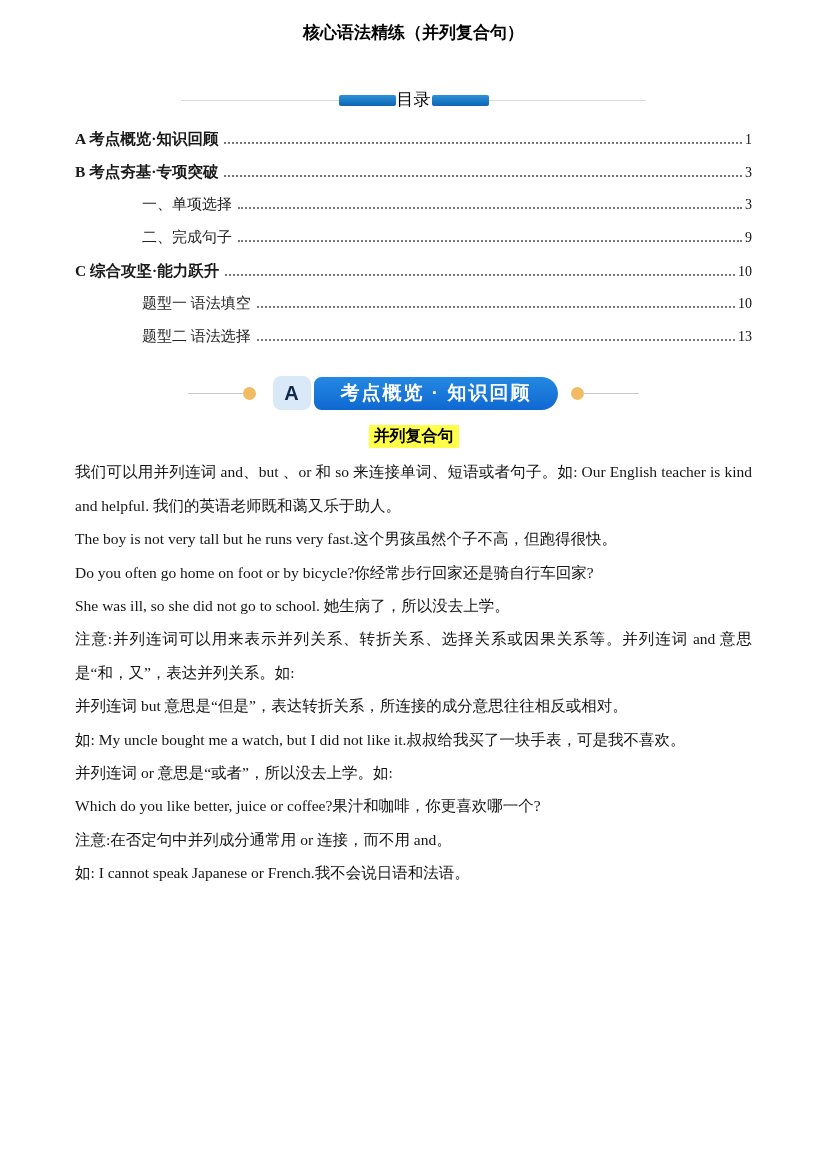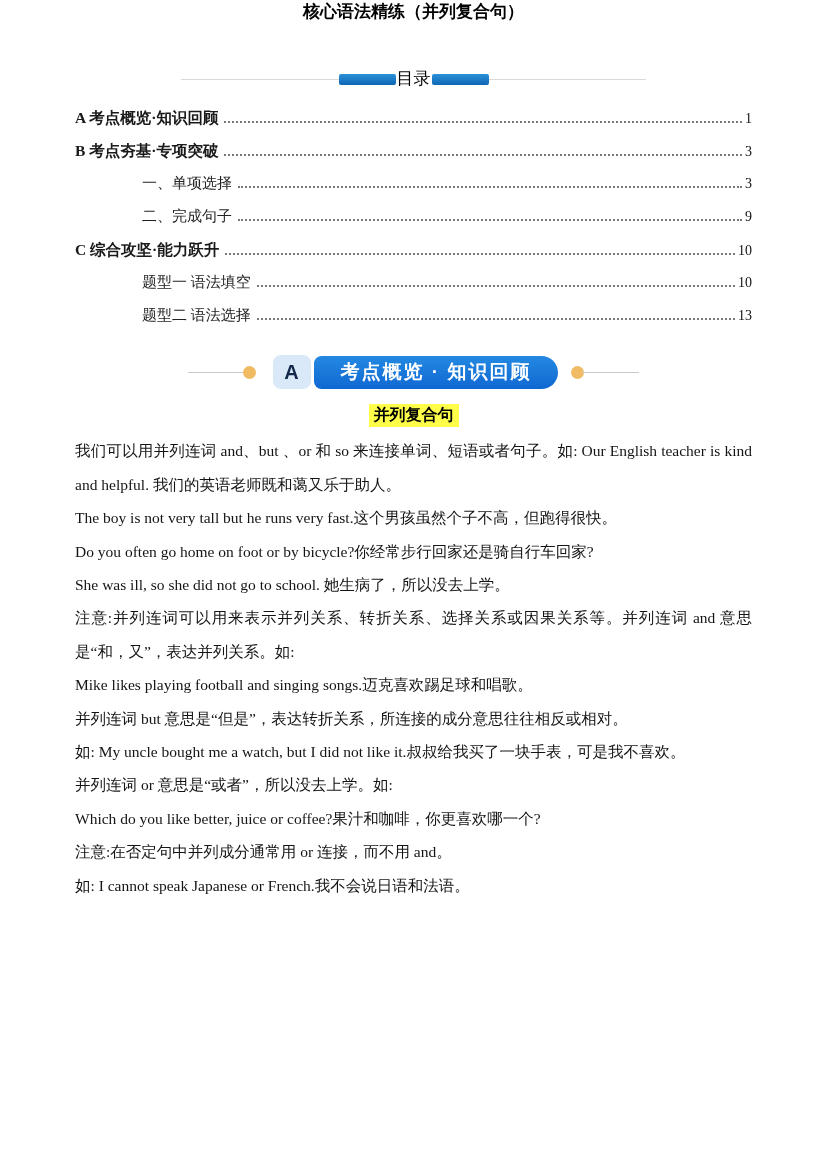--- a/index.html
+++ b/index.html
@@ -18,20 +18,21 @@
     overflow: hidden;
   }
   .doc-title {
     margin-top: 106px;
     text-align: center;
     font-size: 21px;
     font-weight: bold;
     color: #000;
   }
   .doc-subtitle {
+    margin-top: 21px;
     text-align: center;
     font-size: 17px;
     font-weight: bold;
     color: #000;
   }
   
   .toc-header {
     margin: 46px auto 0 auto;
     width: 465px;
     display: flex;
@@ -191,21 +192,20 @@
   <div class="topic-line">
     <span class="topic-highlight">并列复合句</span>
   </div>
 
   <div class="body-text">
     <p>我们可以用并列连词 and、but 、or 和 so 来连接单词、短语或者句子。如: Our English teacher is kind and helpful. 我们的英语老师既和蔼又乐于助人。</p>
     <p>The boy is not very tall but he runs very fast.这个男孩虽然个子不高，但跑得很快。</p>
     <p>Do you often go home on foot or by bicycle?你经常步行回家还是骑自行车回家?</p>
     <p>She was ill, so she did not go to school. 她生病了，所以没去上学。</p>
     <p>注意:并列连词可以用来表示并列关系、转折关系、选择关系或因果关系等。并列连词 and 意思是“和，又”，表达并列关系。如:</p>
-    <p>Mike likes playing football and singing songs.迈克喜欢踢足球和唱歌。</p>
     <p>并列连词 but 意思是“但是”，表达转折关系，所连接的成分意思往往相反或相对。</p>
     <p>如: My uncle bought me a watch, but I did not like it.叔叔给我买了一块手表，可是我不喜欢。</p>
     <p>并列连词 or 意思是“或者”，所以没去上学。如:</p>
     <p>Which do you like better, juice or coffee?果汁和咖啡，你更喜欢哪一个?</p>
     <p>注意:在否定句中并列成分通常用 or 连接，而不用 and。</p>
     <p>如: I cannot speak Japanese or French.我不会说日语和法语。</p>
   </div>
 
 </div>
 

